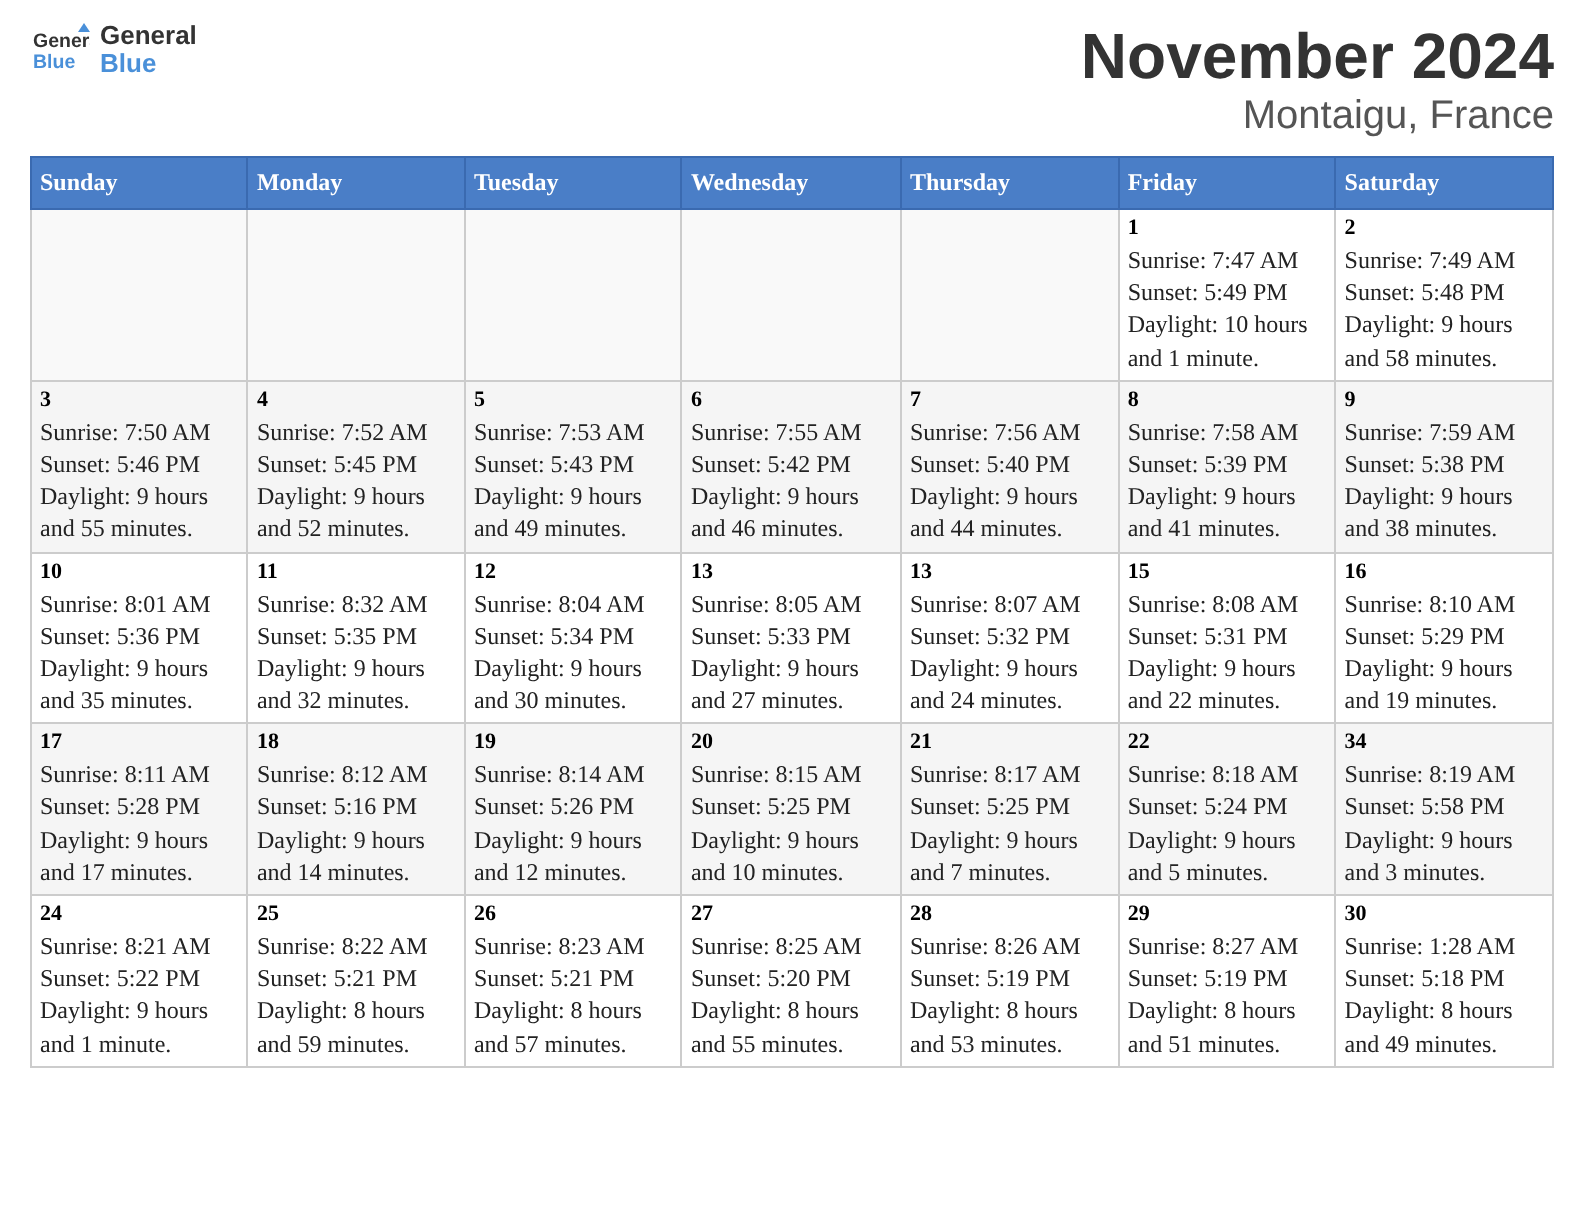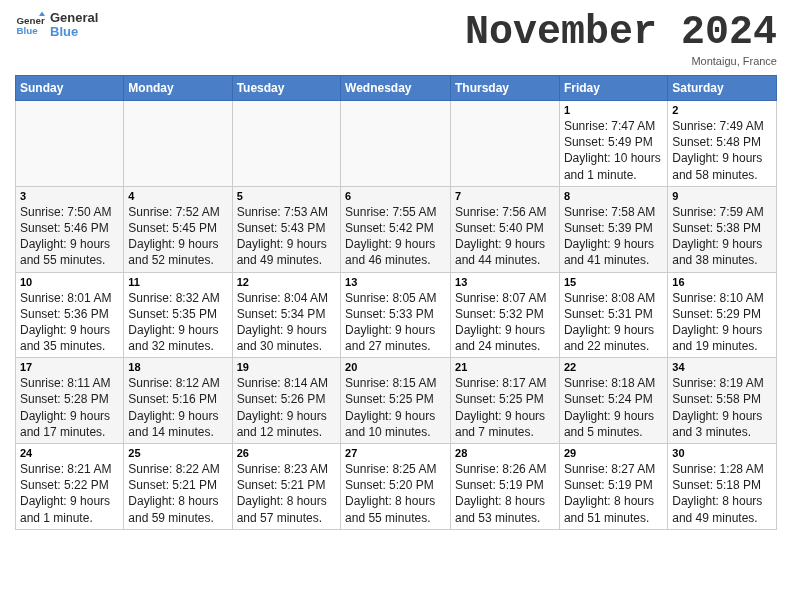--- a/index.html
+++ b/index.html
@@ -6,24 +6,24 @@
     body { font-family: Arial, sans-serif; background: #fff; width: 792px; height: 612px; overflow: hidden; }
     
     .page { width: 792px; min-height: 612px; padding: 10px 15px; }
     
     .header { display: flex; justify-content: space-between; align-items: flex-start; margin-bottom: 8px; }
     
     .logo { display: flex; align-items: center; }
     .logo-icon { width: 30px; height: 30px; margin-right: 5px; }
     
     .title-block { text-align: right; }
-    .month-title { font-size: 40px; font-weight: bold; color: #333; font-family: Liberation Mono, monospace; }
-    .location { font-size: 11px; color: #555; }
-    
-    .calendar { width: 100%; border-collapse: collapse; font-size: 10.5px; }
+    .month-title { font-size: 32px; font-weight: bold; color: #333; }
+    .location { font-size: 20px; color: #555; }
+    
+    .calendar { width: 100%; border-collapse: collapse; font-size: 10.5px; font-family: Liberation Serif, serif; }
     
     .calendar thead tr th {
       background-color: #4a7ec7;
       color: white;
       padding: 5px 4px;
       text-align: left;
       font-size: 12px;
       font-weight: bold;
       border: 1px solid #3a6ab0;
     }

